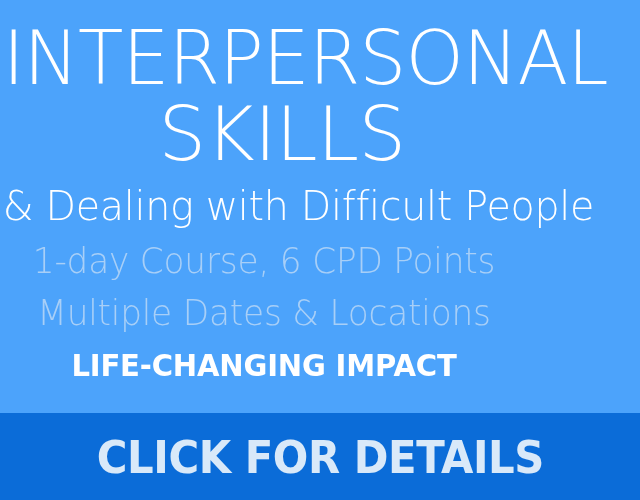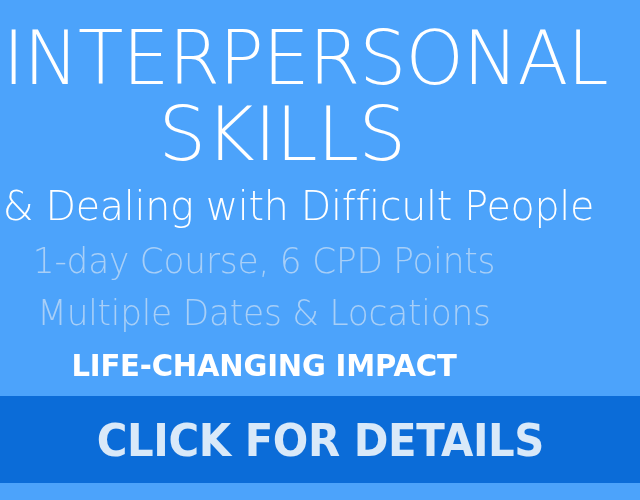--- a/index.html
+++ b/index.html
@@ -101,21 +101,21 @@
     letter-spacing: -0.2px;
     white-space: nowrap;
     margin-top: 14px;
     transform: scaleX(0.97);
   }
 
   
   .cta-bar {
     position: absolute;
     left: 0;
-    top: 396px;
+    top: 413px;
     width: 640px;
     height: 87px;
     background: #0b6cd8;
     display: flex;
     align-items: center;
     justify-content: center;
     cursor: pointer;
   }
   .cta-label {
     color: #d9e9f9;

